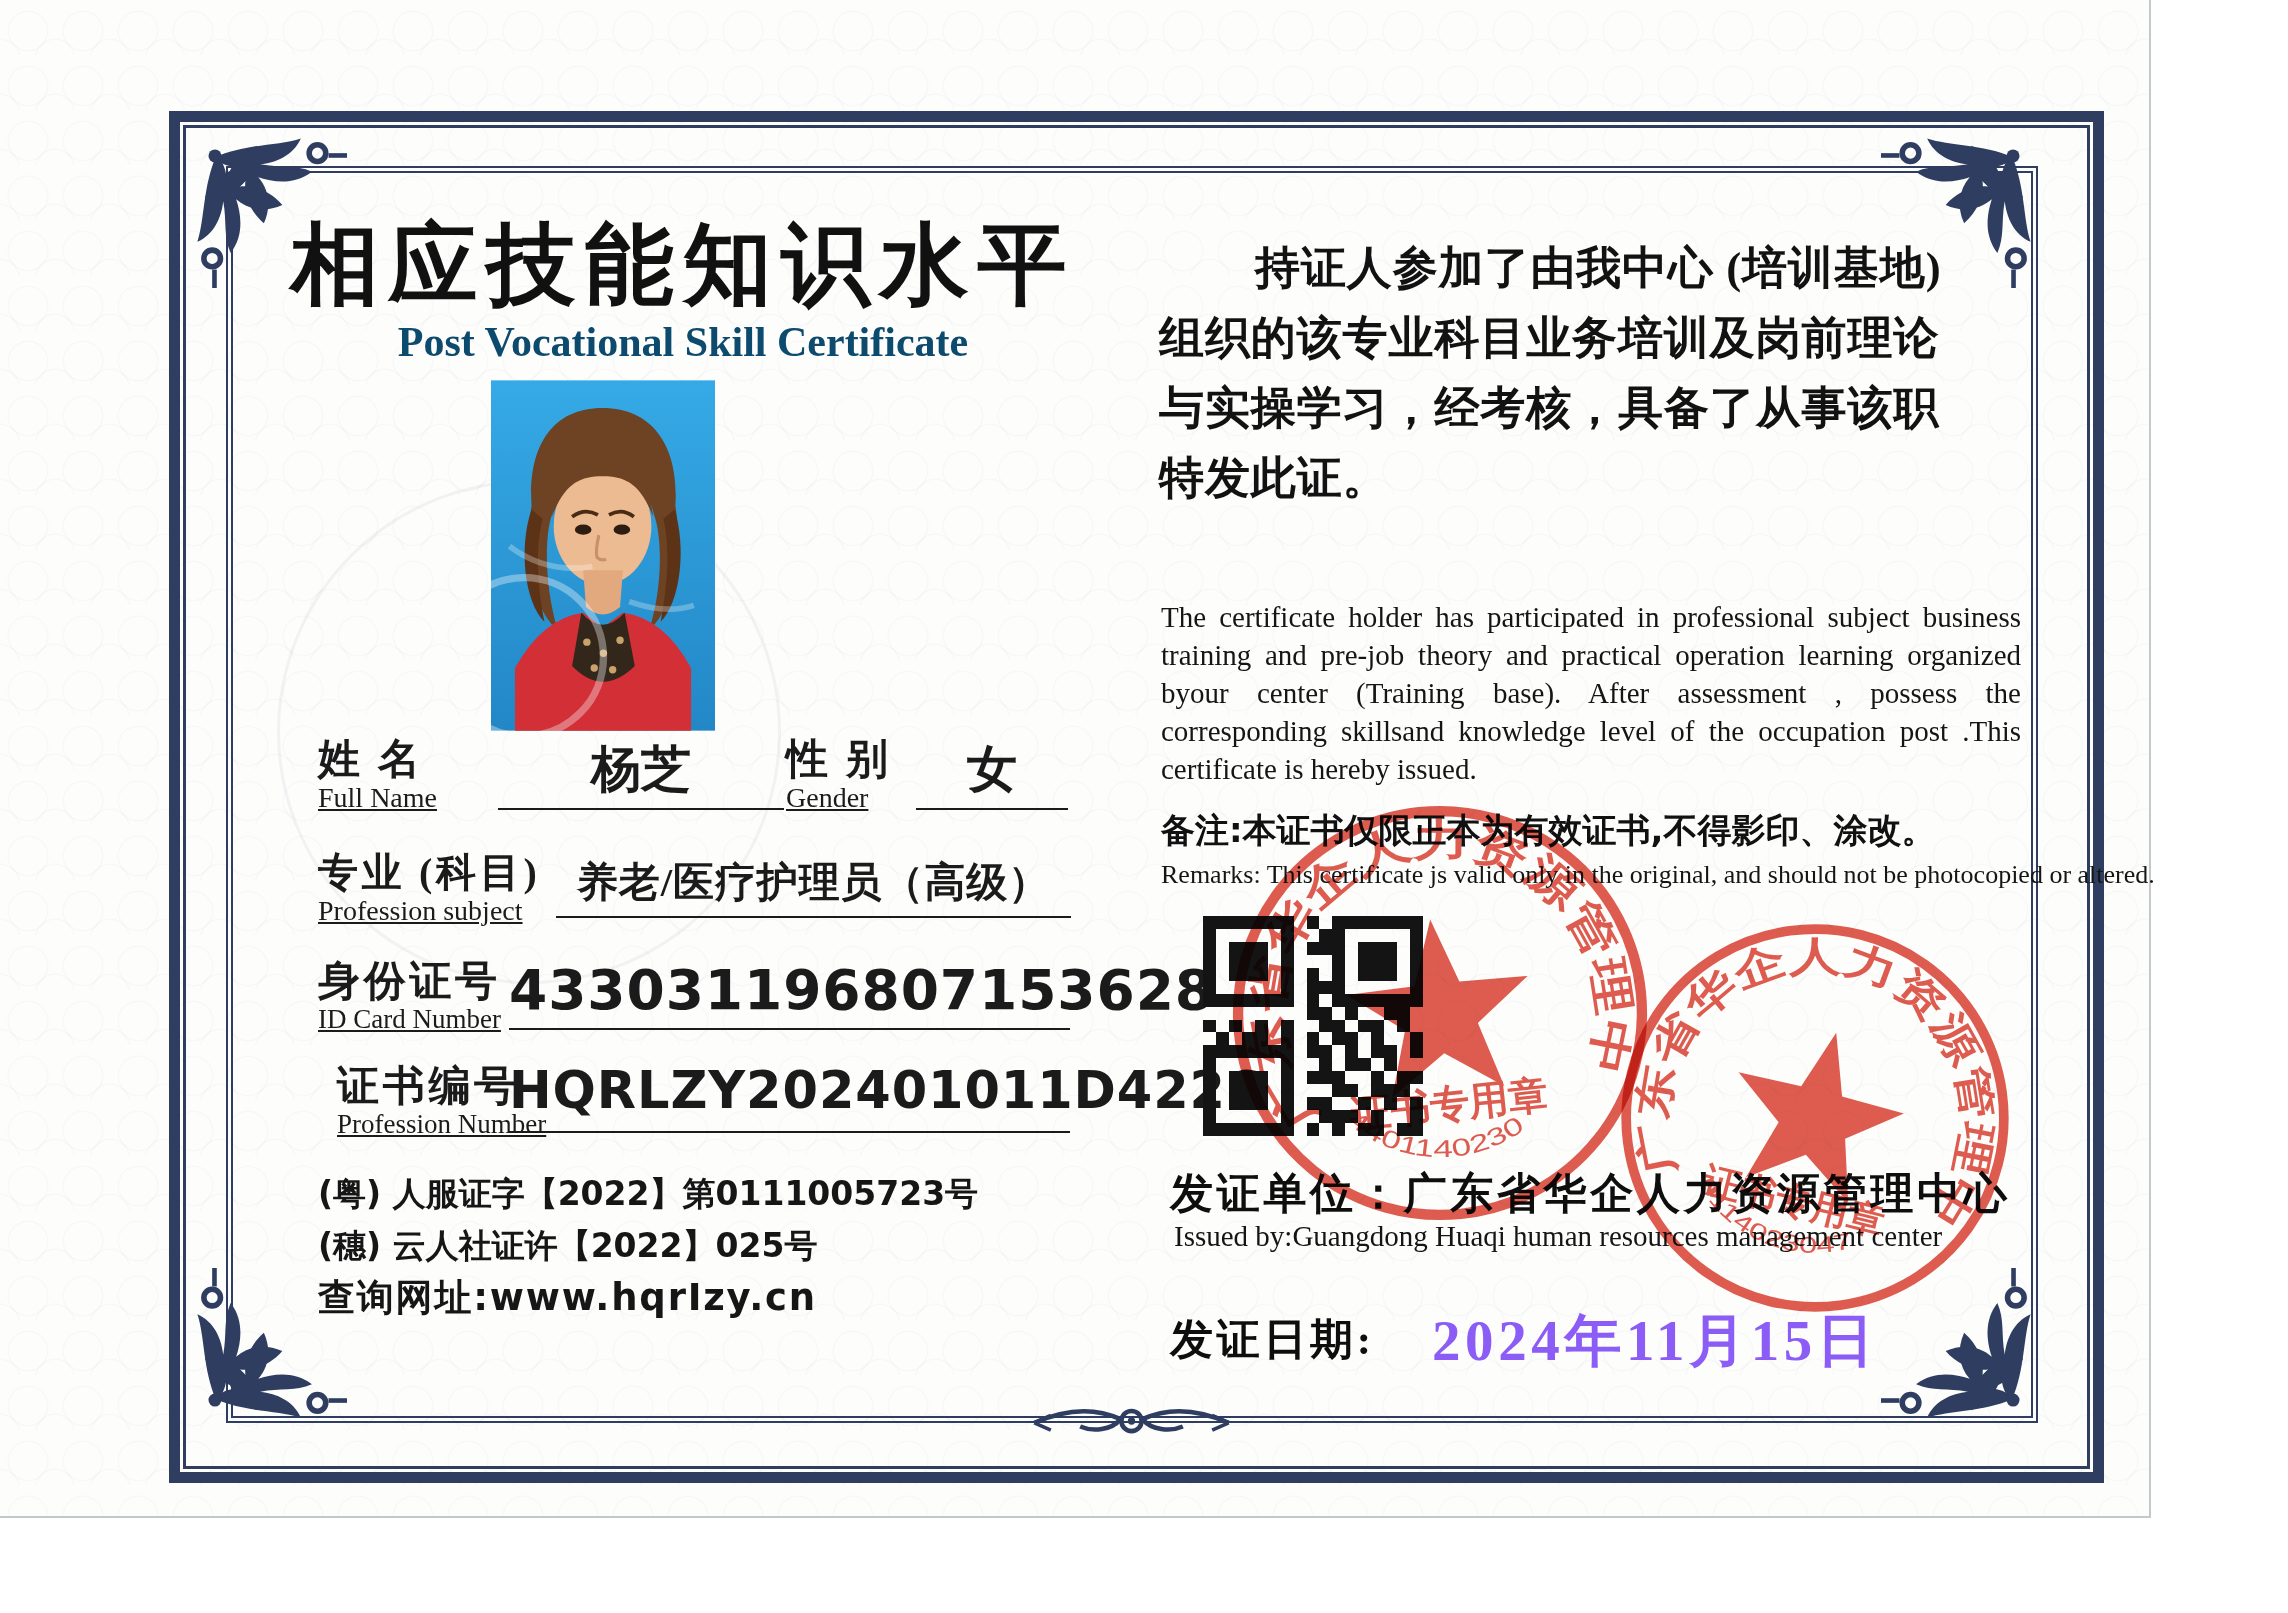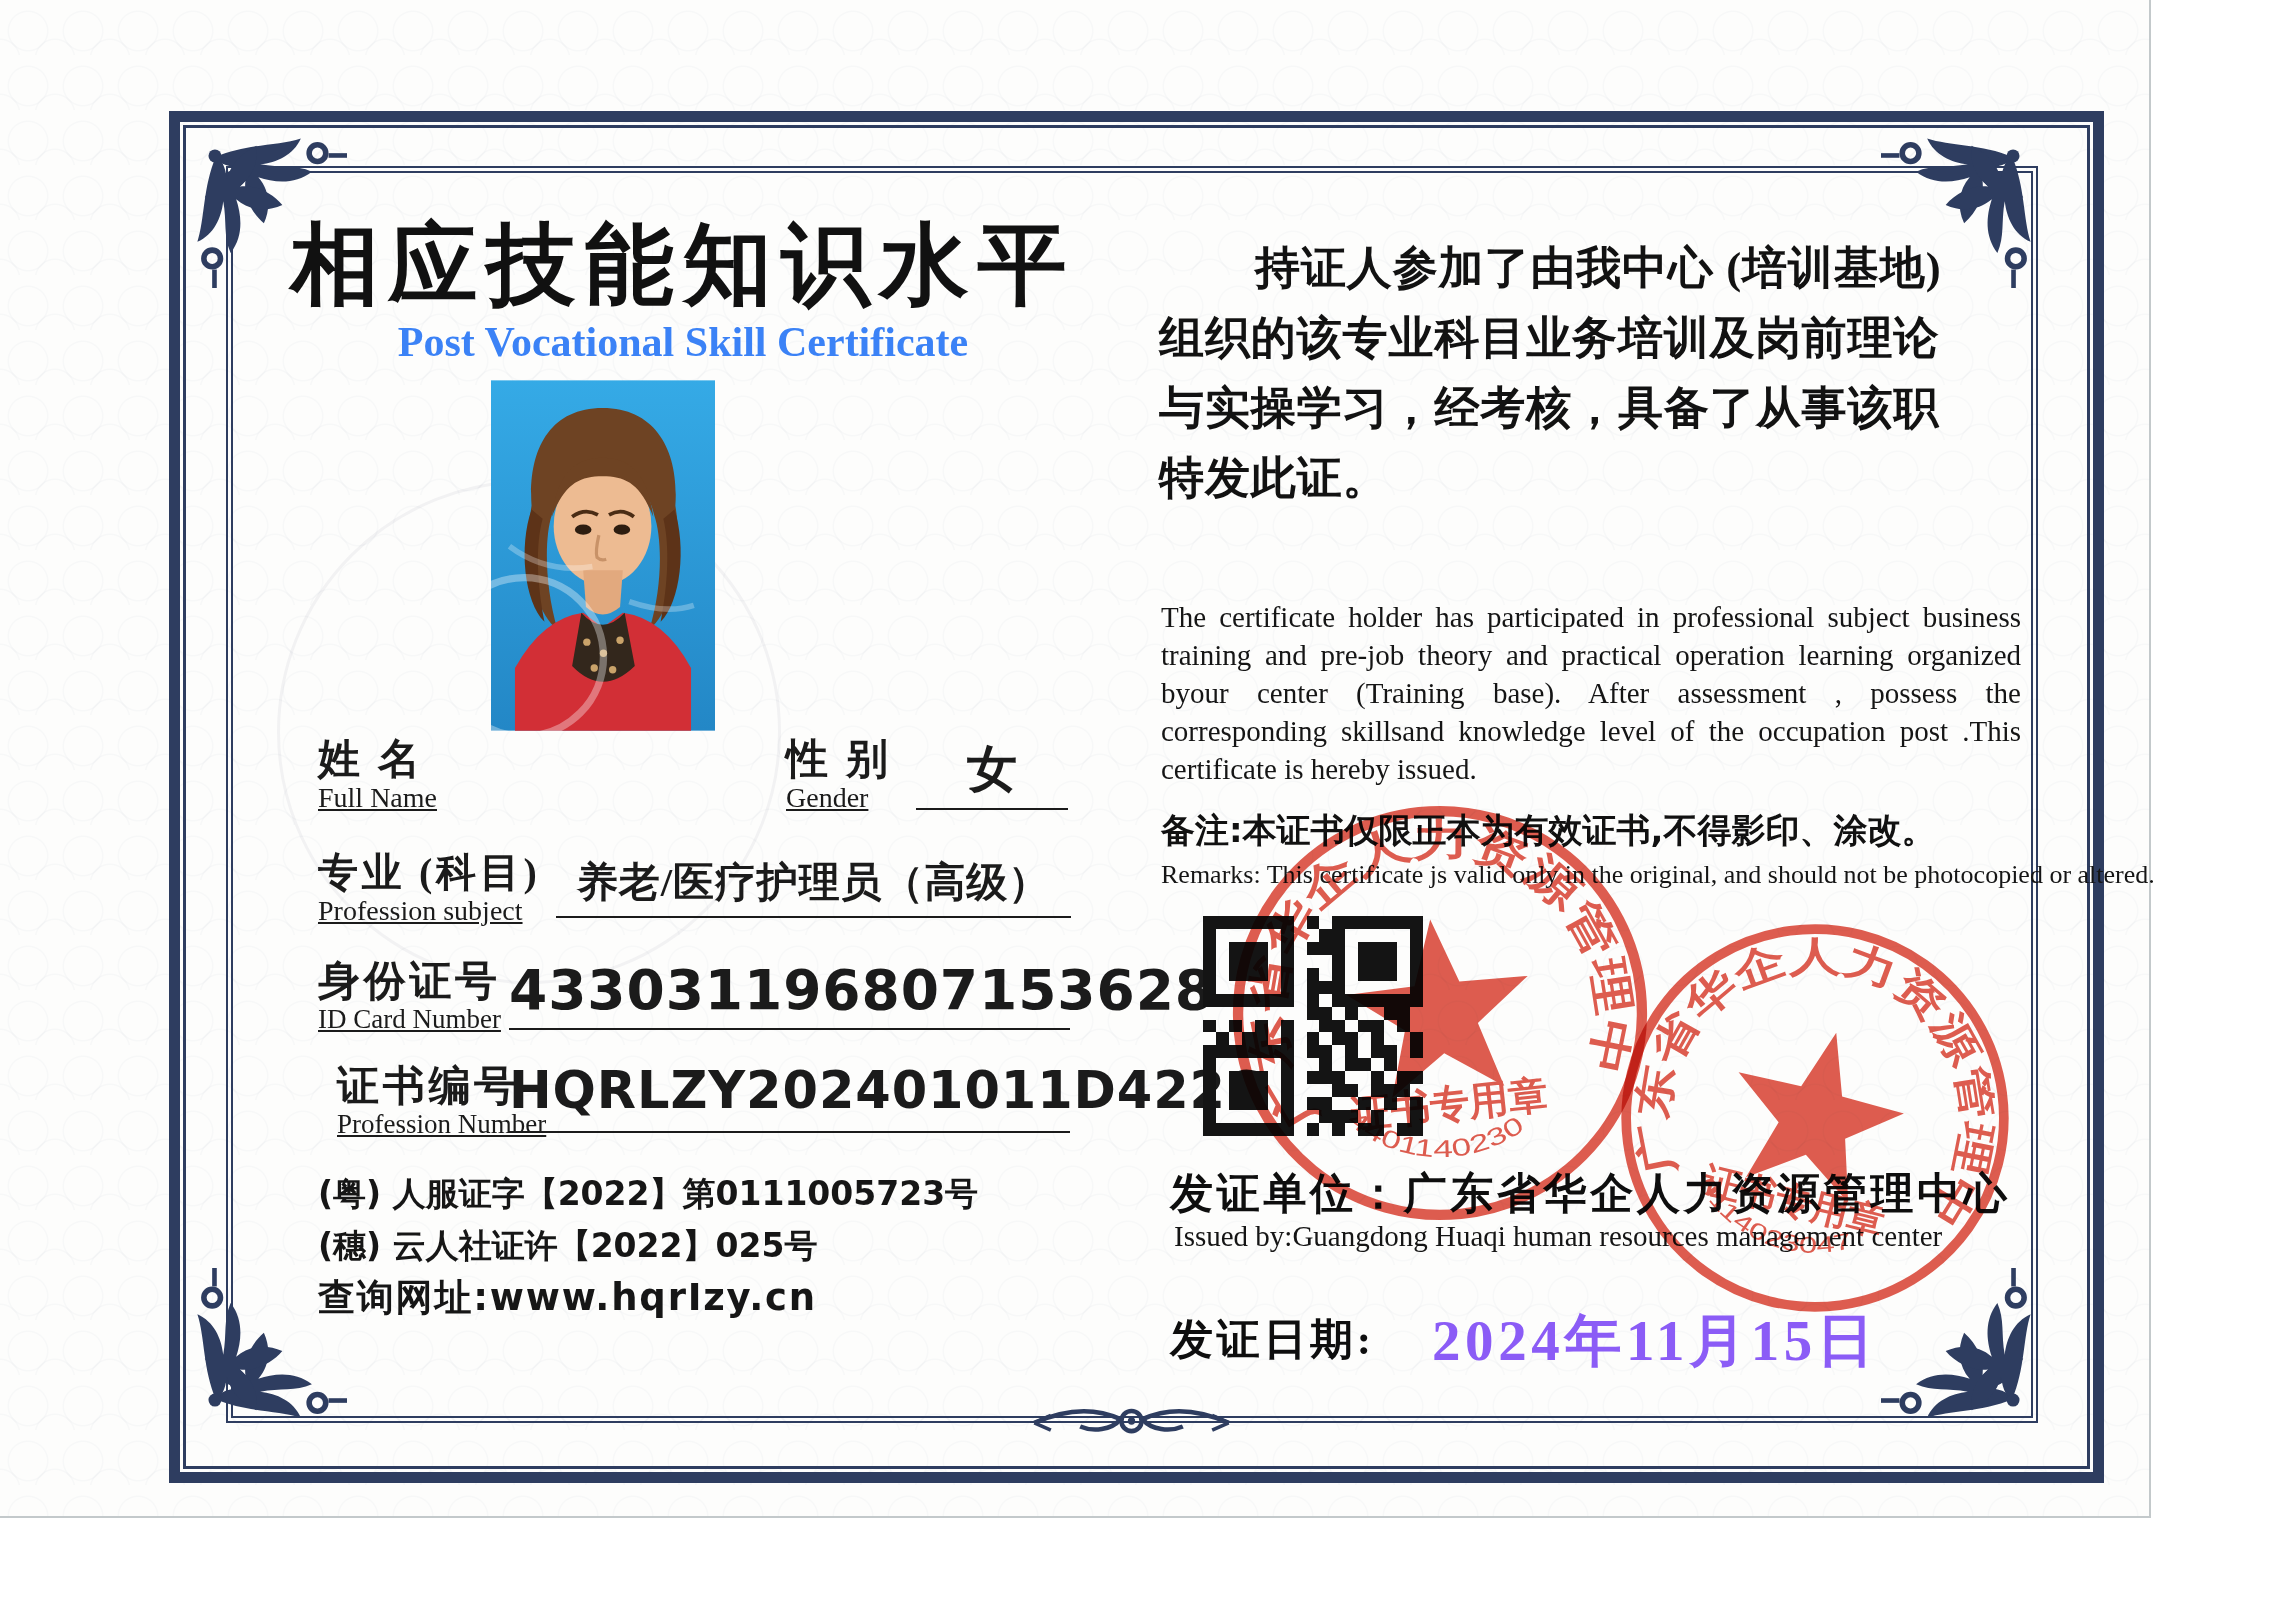--- a/index.html
+++ b/index.html
@@ -27,21 +27,21 @@
   .corner.br{left:1881px;top:1268px;transform:scale(-1,-1);}
   .mid-ornament{position:absolute;left:1030px;top:1399px;width:203px;height:44px;color:#2e3d60;}
   .watermark-circle{position:absolute;left:277px;top:480px;width:498px;height:498px;border-radius:50%;
                     border:3.7px solid rgba(110,120,140,.08);}
 
   
   .title-block{position:absolute;left:277px;top:220px;width:812px;text-align:center;}
   .title-cn{font-family:"DejaVu Sans",sans-serif;font-weight:900;font-size:89px;
             letter-spacing:9.2px;color:#111;line-height:1.0;}
   .title-en{font-family:"Liberation Serif",serif;font-weight:700;font-size:42px;
-            color:#3b82f6;margin-top:9.2px;letter-spacing:0px;}
+            color:#0c4a6e;margin-top:9.2px;letter-spacing:0px;}
   .photo{position:absolute;left:491px;top:380px;width:224px;height:351px;}
   .photo svg{width:100%;height:100%;display:block;}
 
   .flabel{position:absolute;line-height:1.0;}
   .flabel .cn{font-size:42px;font-weight:700;letter-spacing:3.7px;}
   .flabel .en{font-size:28px;font-weight:400;margin-top:3.7px;letter-spacing:0;text-decoration:underline;}
   .fvalue{position:absolute;text-align:center;border-bottom:2.8px solid #1b1b1b;box-sizing:border-box;}
   .v-name{font-size:50px;font-weight:600;}
   .v-gender{font-size:50px;font-weight:600;}
   .v-prof{font-size:41px;font-weight:600;letter-spacing:0.9px;}
@@ -179,20 +179,21 @@
       <circle cx="132" cy="314" r="4" fill="#caa36a"></circle>
       <circle cx="36" cy="300" r="86" fill="none" stroke="rgba(255,255,255,.35)" stroke-width="8"></circle>
       <path d="M20,180 q40,30 90,22 M150,240 q40,14 70,4" stroke="rgba(255,255,255,.28)" stroke-width="6" fill="none"></path>
     </svg>
   </div>
 
   <div class="flabel" style="left:318px;top:738px;">
     <div class="cn">姓 名</div>
     <div class="en">Full Name</div>
   </div>
+  <div class="fvalue v-name" style="left:498px;top:736px;width:286px;height:74px;">杨芝</div>
 
   <div class="flabel" style="left:786px;top:738px;">
     <div class="cn">性 别</div>
     <div class="en">Gender</div>
   </div>
   <div class="fvalue v-gender" style="left:916px;top:736px;width:152px;height:74px;">女</div>
 
   <div class="flabel" style="left:318px;top:853px;">
     <div class="cn" style="font-size:40px;">专业 (科目)</div>
     <div class="en">Profession subject</div>

